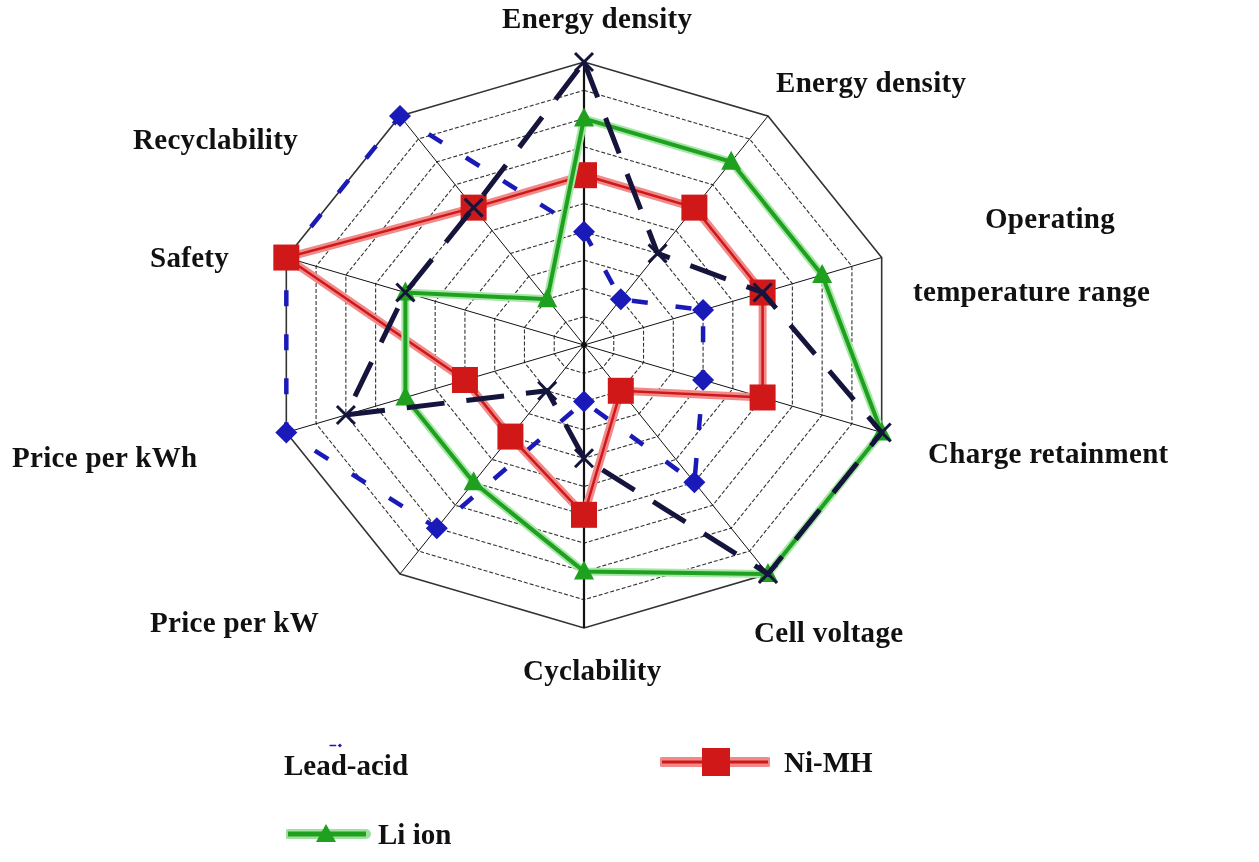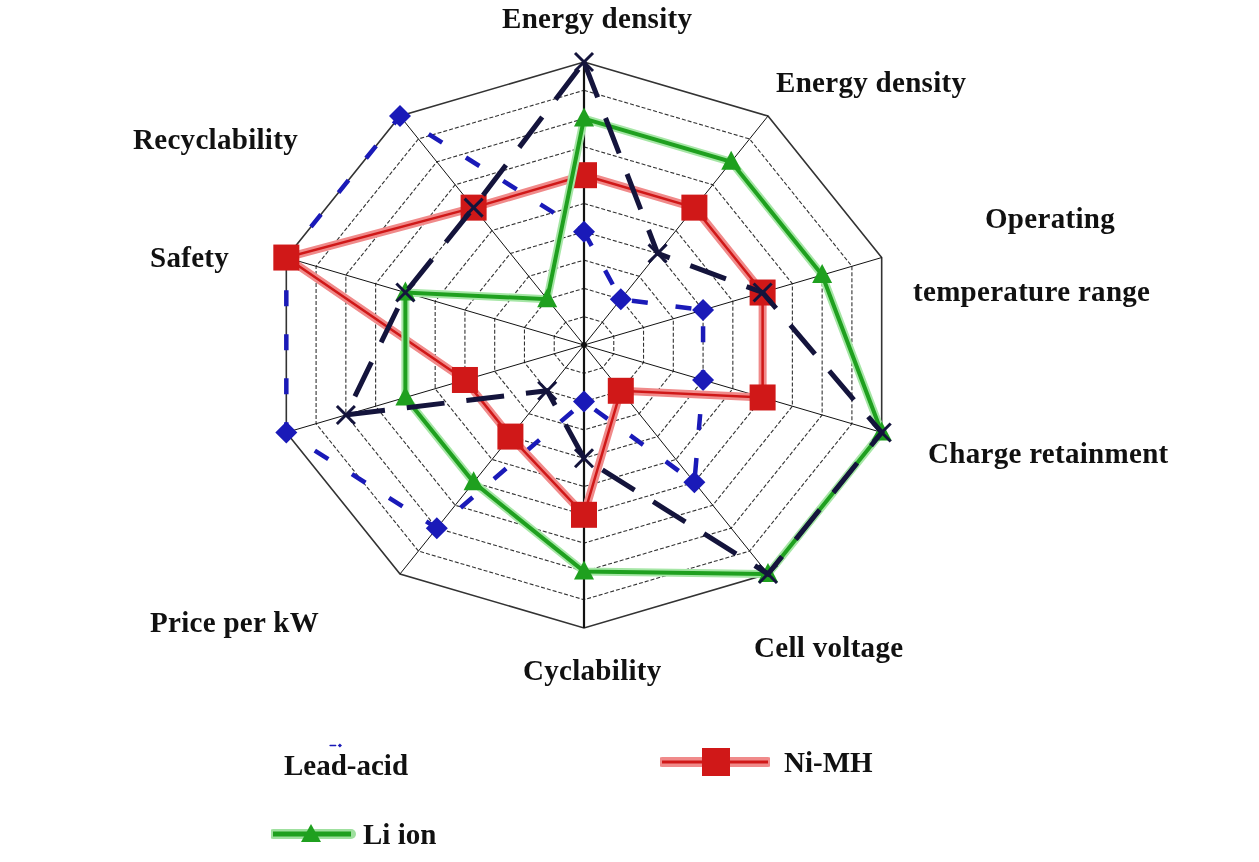--- a/index.html
+++ b/index.html
@@ -95,43 +95,44 @@
       <line x1="464.61392961947354" y1="198.62891435513396" x2="482.61392961947354" y2="216.62891435513396" stroke="#14143c" stroke-width="3"></line>
       <line x1="464.61392961947354" y1="216.62891435513396" x2="482.61392961947354" y2="198.62891435513396" stroke="#14143c" stroke-width="3"></line>
       <circle cx="584" cy="345" r="3" fill="#111"></circle>
     </svg>
 
   <div class="axis-label" style="left:502px; top:4px;">Energy density</div>
   <div class="axis-label" style="left:776px; top:68px;">Energy density</div>
   <div class="axis-label" style="left:985px; top:204px;">Operating</div>
   <div class="axis-label" style="left:913px; top:277px;">temperature range</div>
   <div class="axis-label" style="left:928px; top:439px;">Charge retainment</div>
-  <div class="axis-label" style="left:754px; top:633px;">Cell voltage</div>
+  <div class="axis-label" style="left:754px; top:618px;">Cell voltage</div>
   <div class="axis-label" style="left:523px; top:656px;">Cyclability</div>
   <div class="axis-label" style="left:150px; top:608px;">Price per kW</div>
+  <div class="axis-label" style="left:12px; top:443px;">Price per kWh</div>
   <div class="axis-label" style="left:150px; top:243px;">Safety</div>
   <div class="axis-label" style="left:133px; top:89px;margin-top:36px;">Recyclability</div>
 
   <div class="legend">
     <div class="legend-item" style="left:0; top:0;flex-direction:column;">
       <svg class="legend-swatch" viewBox="0 0 110 40">
         <line x1="4" y1="20" x2="36" y2="20" stroke="#1a1ab8" stroke-width="8" stroke-linecap="round"></line>
         <polygon points="60,8 72,20 60,32 48,20" fill="#1a1ab8"></polygon>
       </svg>
       <span class="legend-label">Lead-acid</span>
     </div>
     <div class="legend-item" style="left:390px; top:0;">
       <svg class="legend-swatch" viewBox="0 0 110 40">
         <line x1="2" y1="20" x2="108" y2="20" stroke="#f08a8a" stroke-width="10" stroke-linecap="round"></line>
         <line x1="2" y1="20" x2="108" y2="20" stroke="#d01818" stroke-width="3"></line>
         <rect x="42" y="6" width="28" height="28" fill="#d01818"></rect>
       </svg>
       <span class="legend-label">Ni-MH</span>
     </div>
-    <div class="legend-item" style="left:1px; top:72px;">
+    <div class="legend-item" style="left:16px; top:72px;">
       <svg class="legend-swatch" viewBox="0 0 110 40">
         <line x1="2" y1="20" x2="80" y2="20" stroke="#9fe09f" stroke-width="10" stroke-linecap="round"></line>
         <line x1="2" y1="20" x2="80" y2="20" stroke="#1fa01f" stroke-width="5"></line>
         <polygon points="40,10 50,28 30,28" fill="#1fa01f"></polygon>
       </svg>
       <span class="legend-label" style="margin-left:-18px;">Li ion</span>
     </div>
   </div>
 </div>
 

